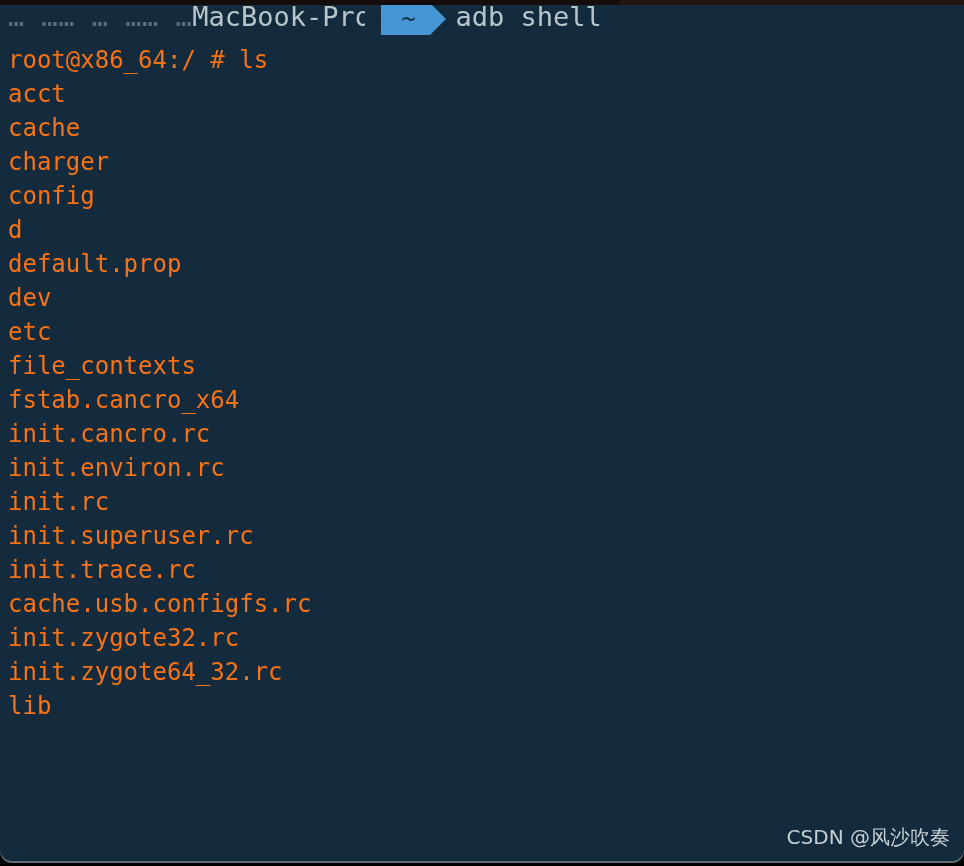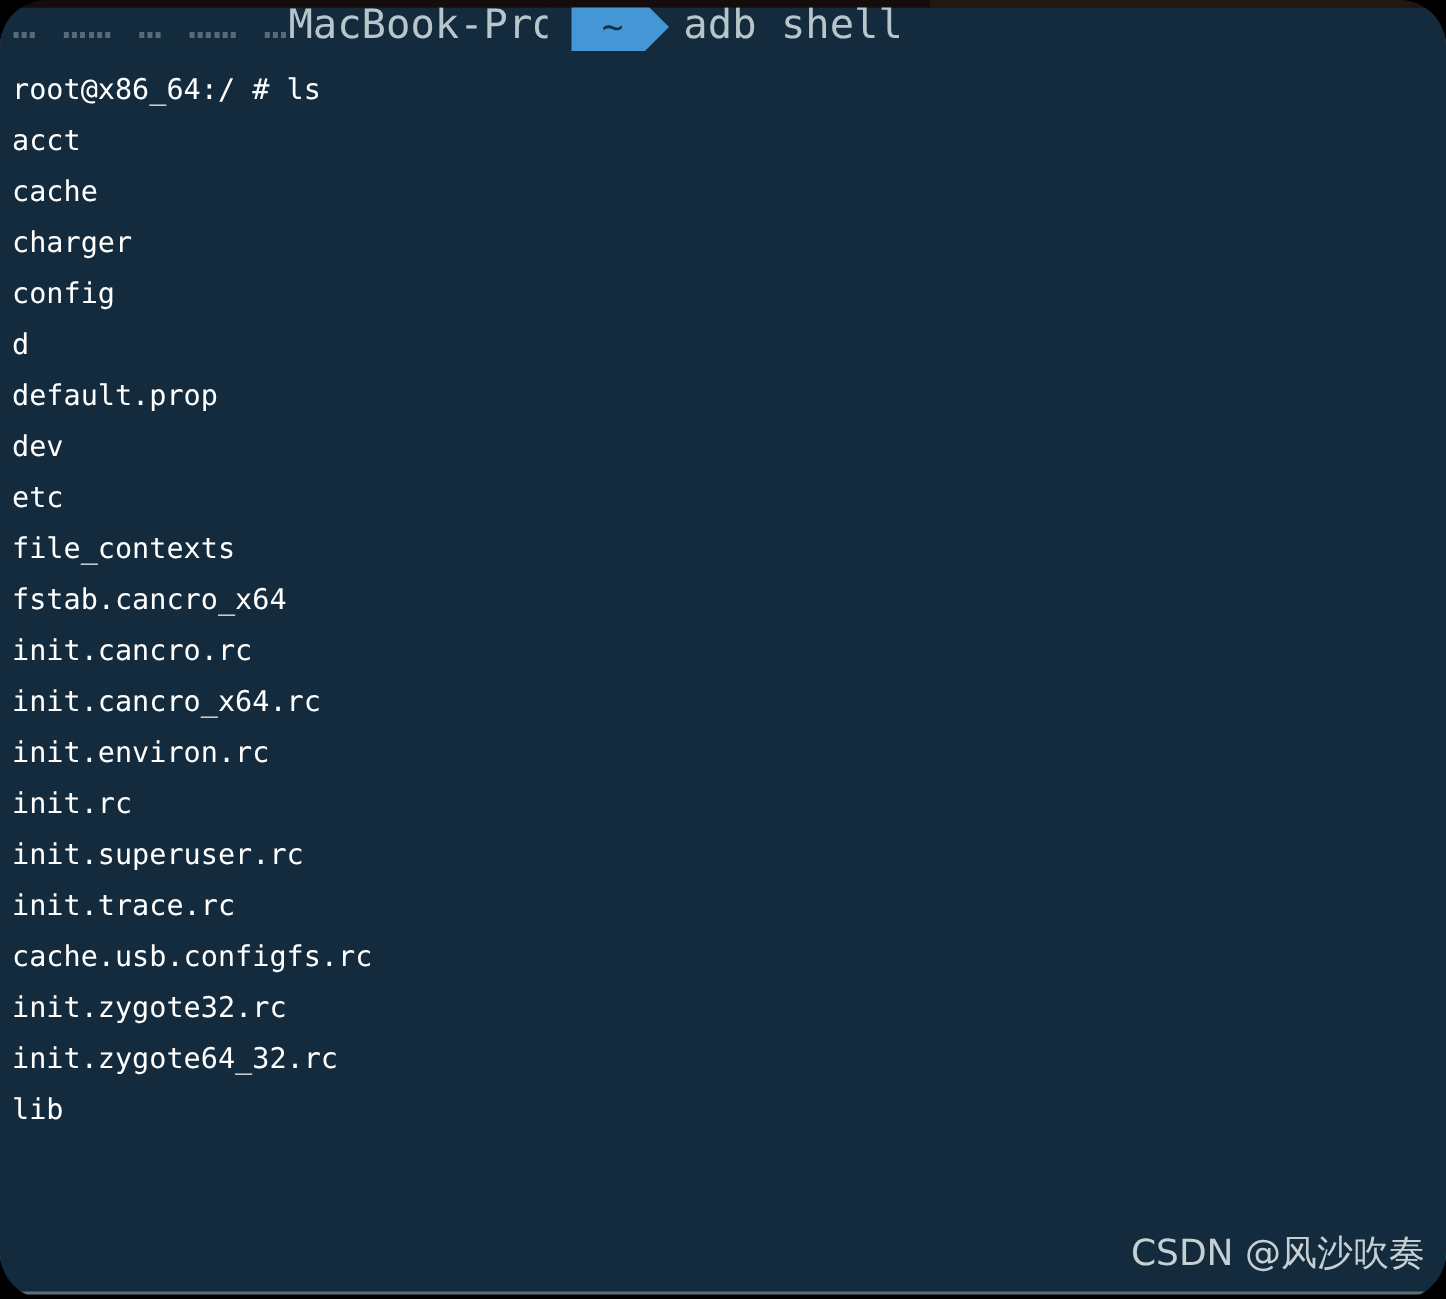--- a/index.html
+++ b/index.html
@@ -13,21 +13,20 @@
     overflow: hidden;
     font-family: "DejaVu Sans Mono", "Liberation Mono", monospace;
   }
 
   #screenshot {
     position: relative;
     width: 964px;
     height: 866px;
     background: #000000;
     overflow: hidden;
-    border-radius: 31px;
   }
 
   
   .top-strip {
     position: absolute;
     left: 0;
     top: 0;
     width: 964px;
     height: 5px;
     background: #150d0b;
@@ -122,35 +121,35 @@
   }
 
   
   .output {
     position: absolute;
     left: 8px;
     top: 38px;
     width: 950px;
   }
   .out-line {
-    font-size: 19px;
+    font-size: 24px;
     line-height: 34px;
     height: 34px;
-    color: #ffffff;
+    color: #f97316;
     white-space: pre;
     letter-spacing: 0px;
   }
 
   
   .watermark {
     position: absolute;
     right: 14px;
     bottom: 10px;
     font-family: "DejaVu Sans", "Liberation Sans", sans-serif;
-    font-size: 24px;
+    font-size: 20px;
     color: #d6dee1;
     opacity: 0.92;
     white-space: nowrap;
   }
 </style>
 </head>
 <body>
 
 <div id="screenshot">
 
@@ -169,21 +168,20 @@
       <div class="out-line">cache</div>
       <div class="out-line">charger</div>
       <div class="out-line">config</div>
       <div class="out-line">d</div>
       <div class="out-line">default.prop</div>
       <div class="out-line">dev</div>
       <div class="out-line">etc</div>
       <div class="out-line">file_contexts</div>
       <div class="out-line">fstab.cancro_x64</div>
       <div class="out-line">init.cancro.rc</div>
-      <div class="out-line">init.cancro_x64.rc</div>
       <div class="out-line">init.environ.rc</div>
       <div class="out-line">init.rc</div>
       <div class="out-line">init.superuser.rc</div>
       <div class="out-line">init.trace.rc</div>
       <div class="out-line">cache.usb.configfs.rc</div>
       <div class="out-line">init.zygote32.rc</div>
       <div class="out-line">init.zygote64_32.rc</div>
       <div class="out-line">lib</div>
     </div>
 

